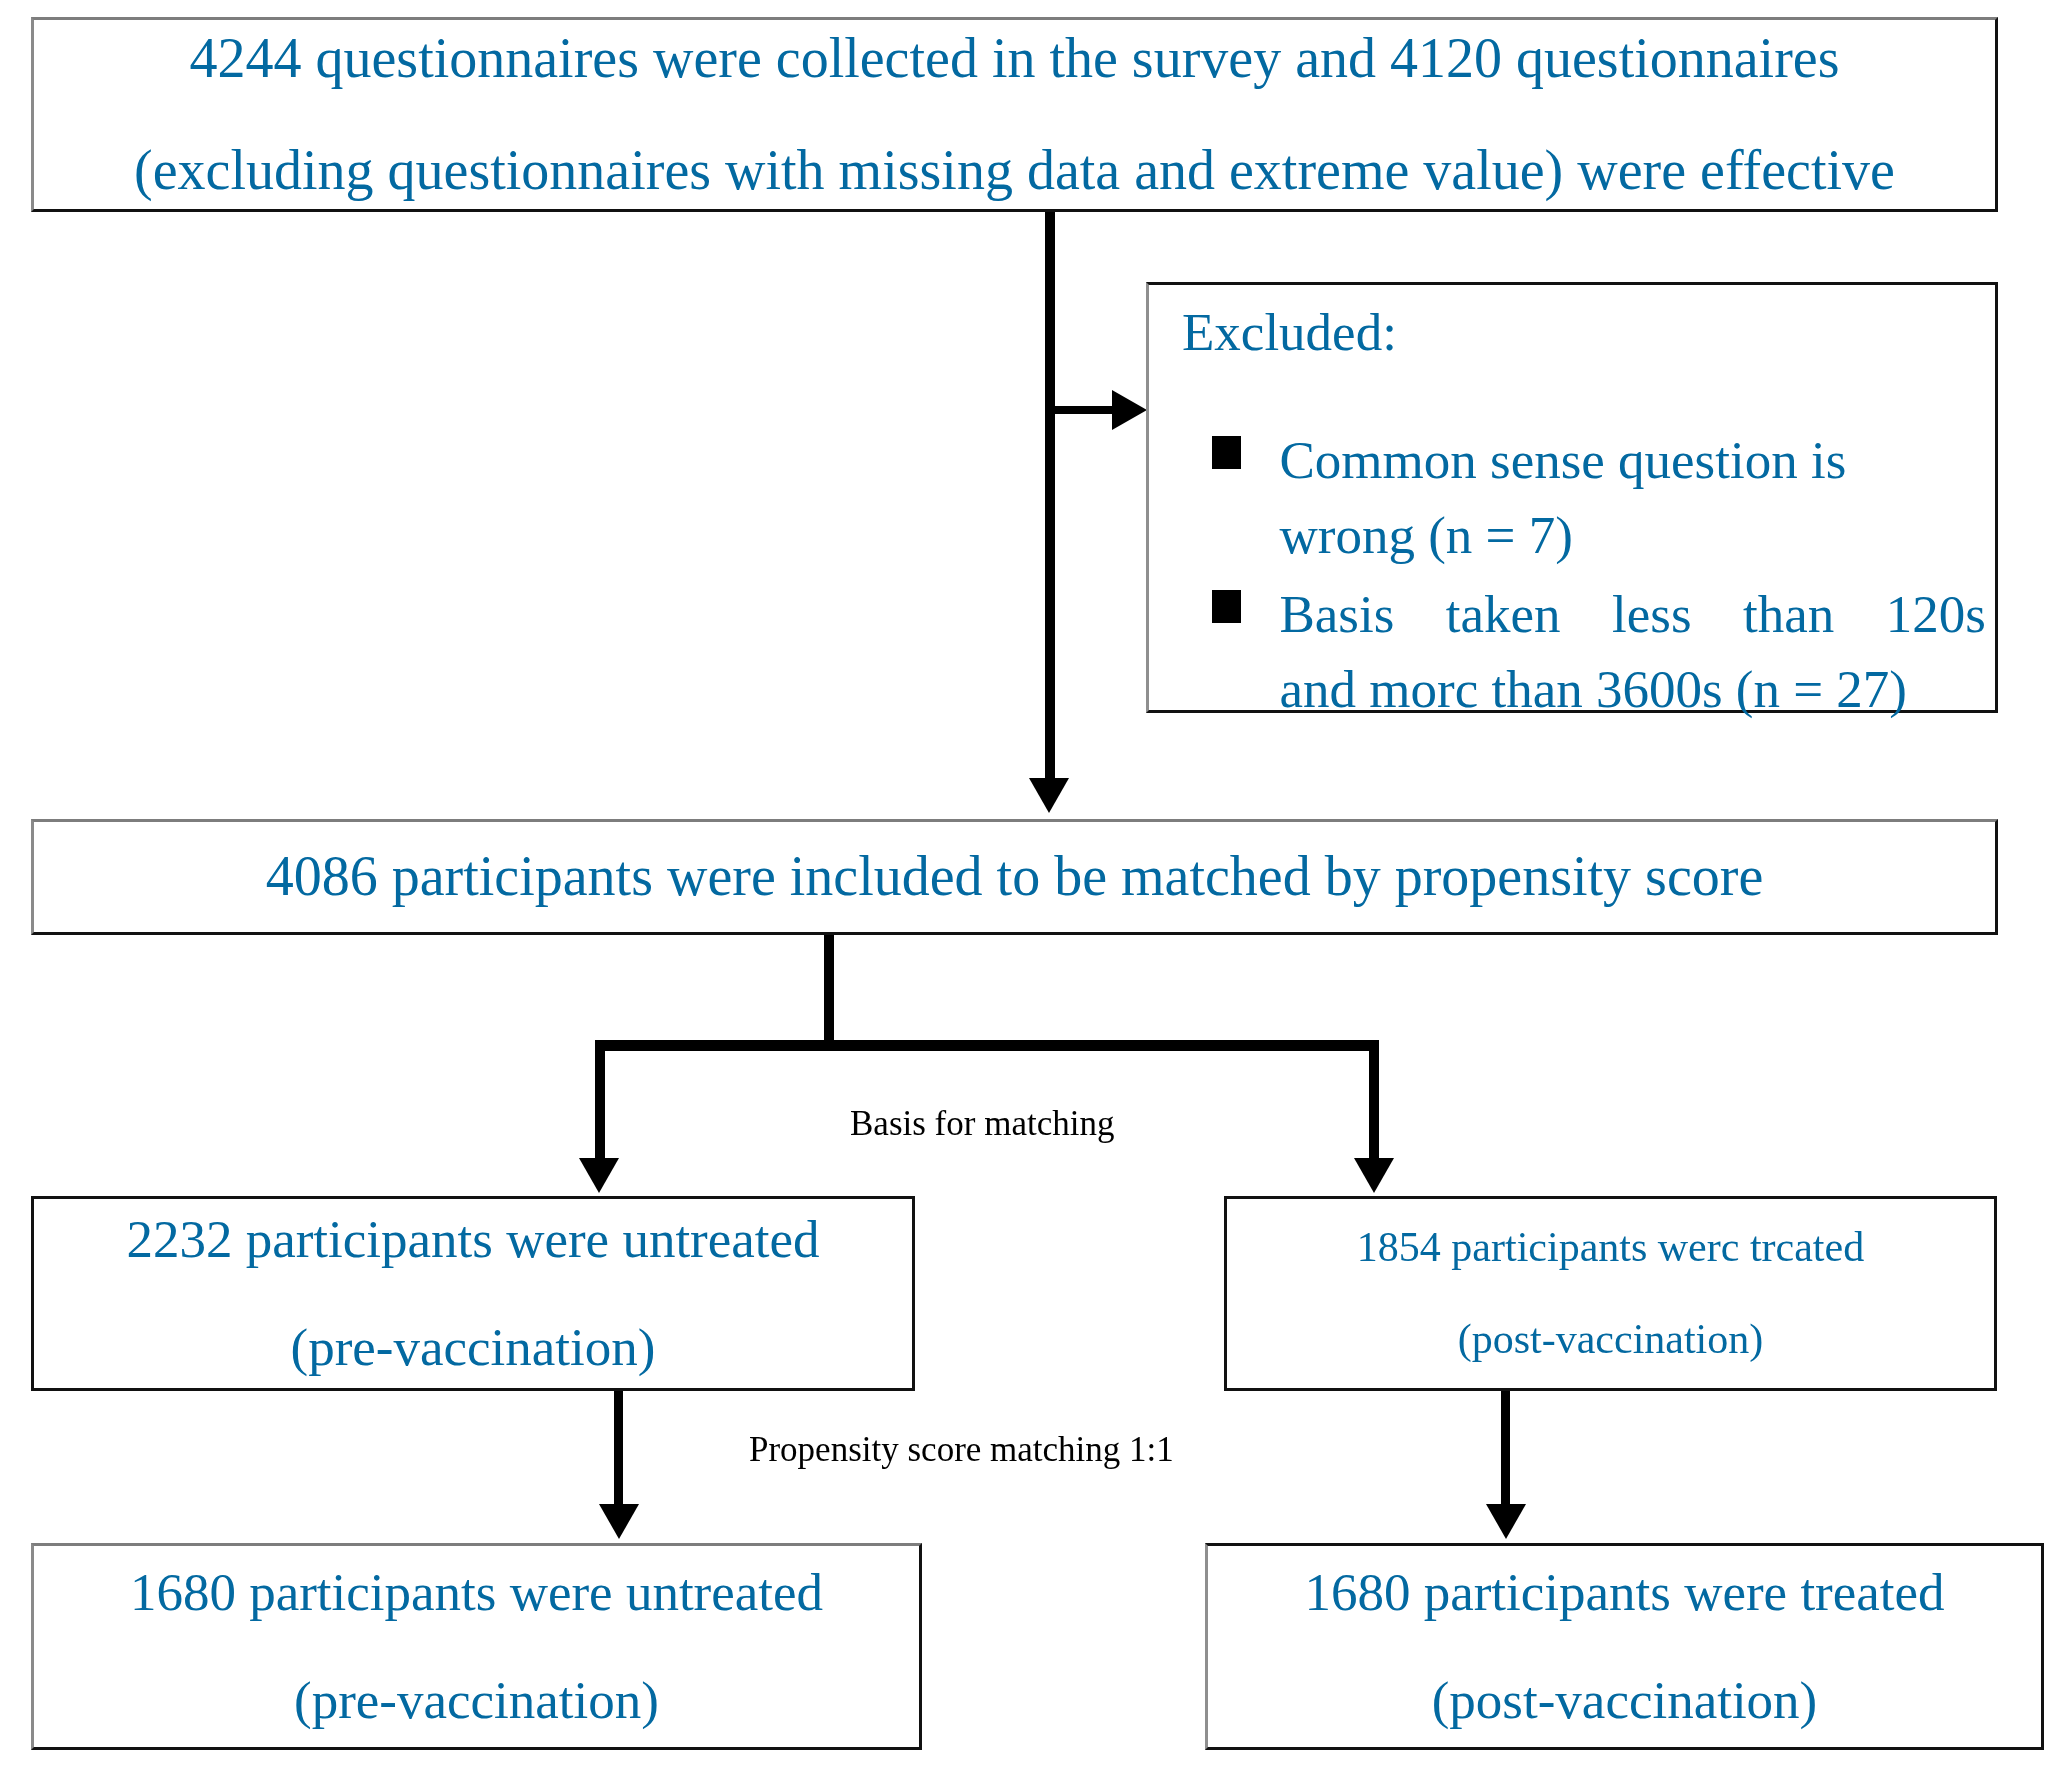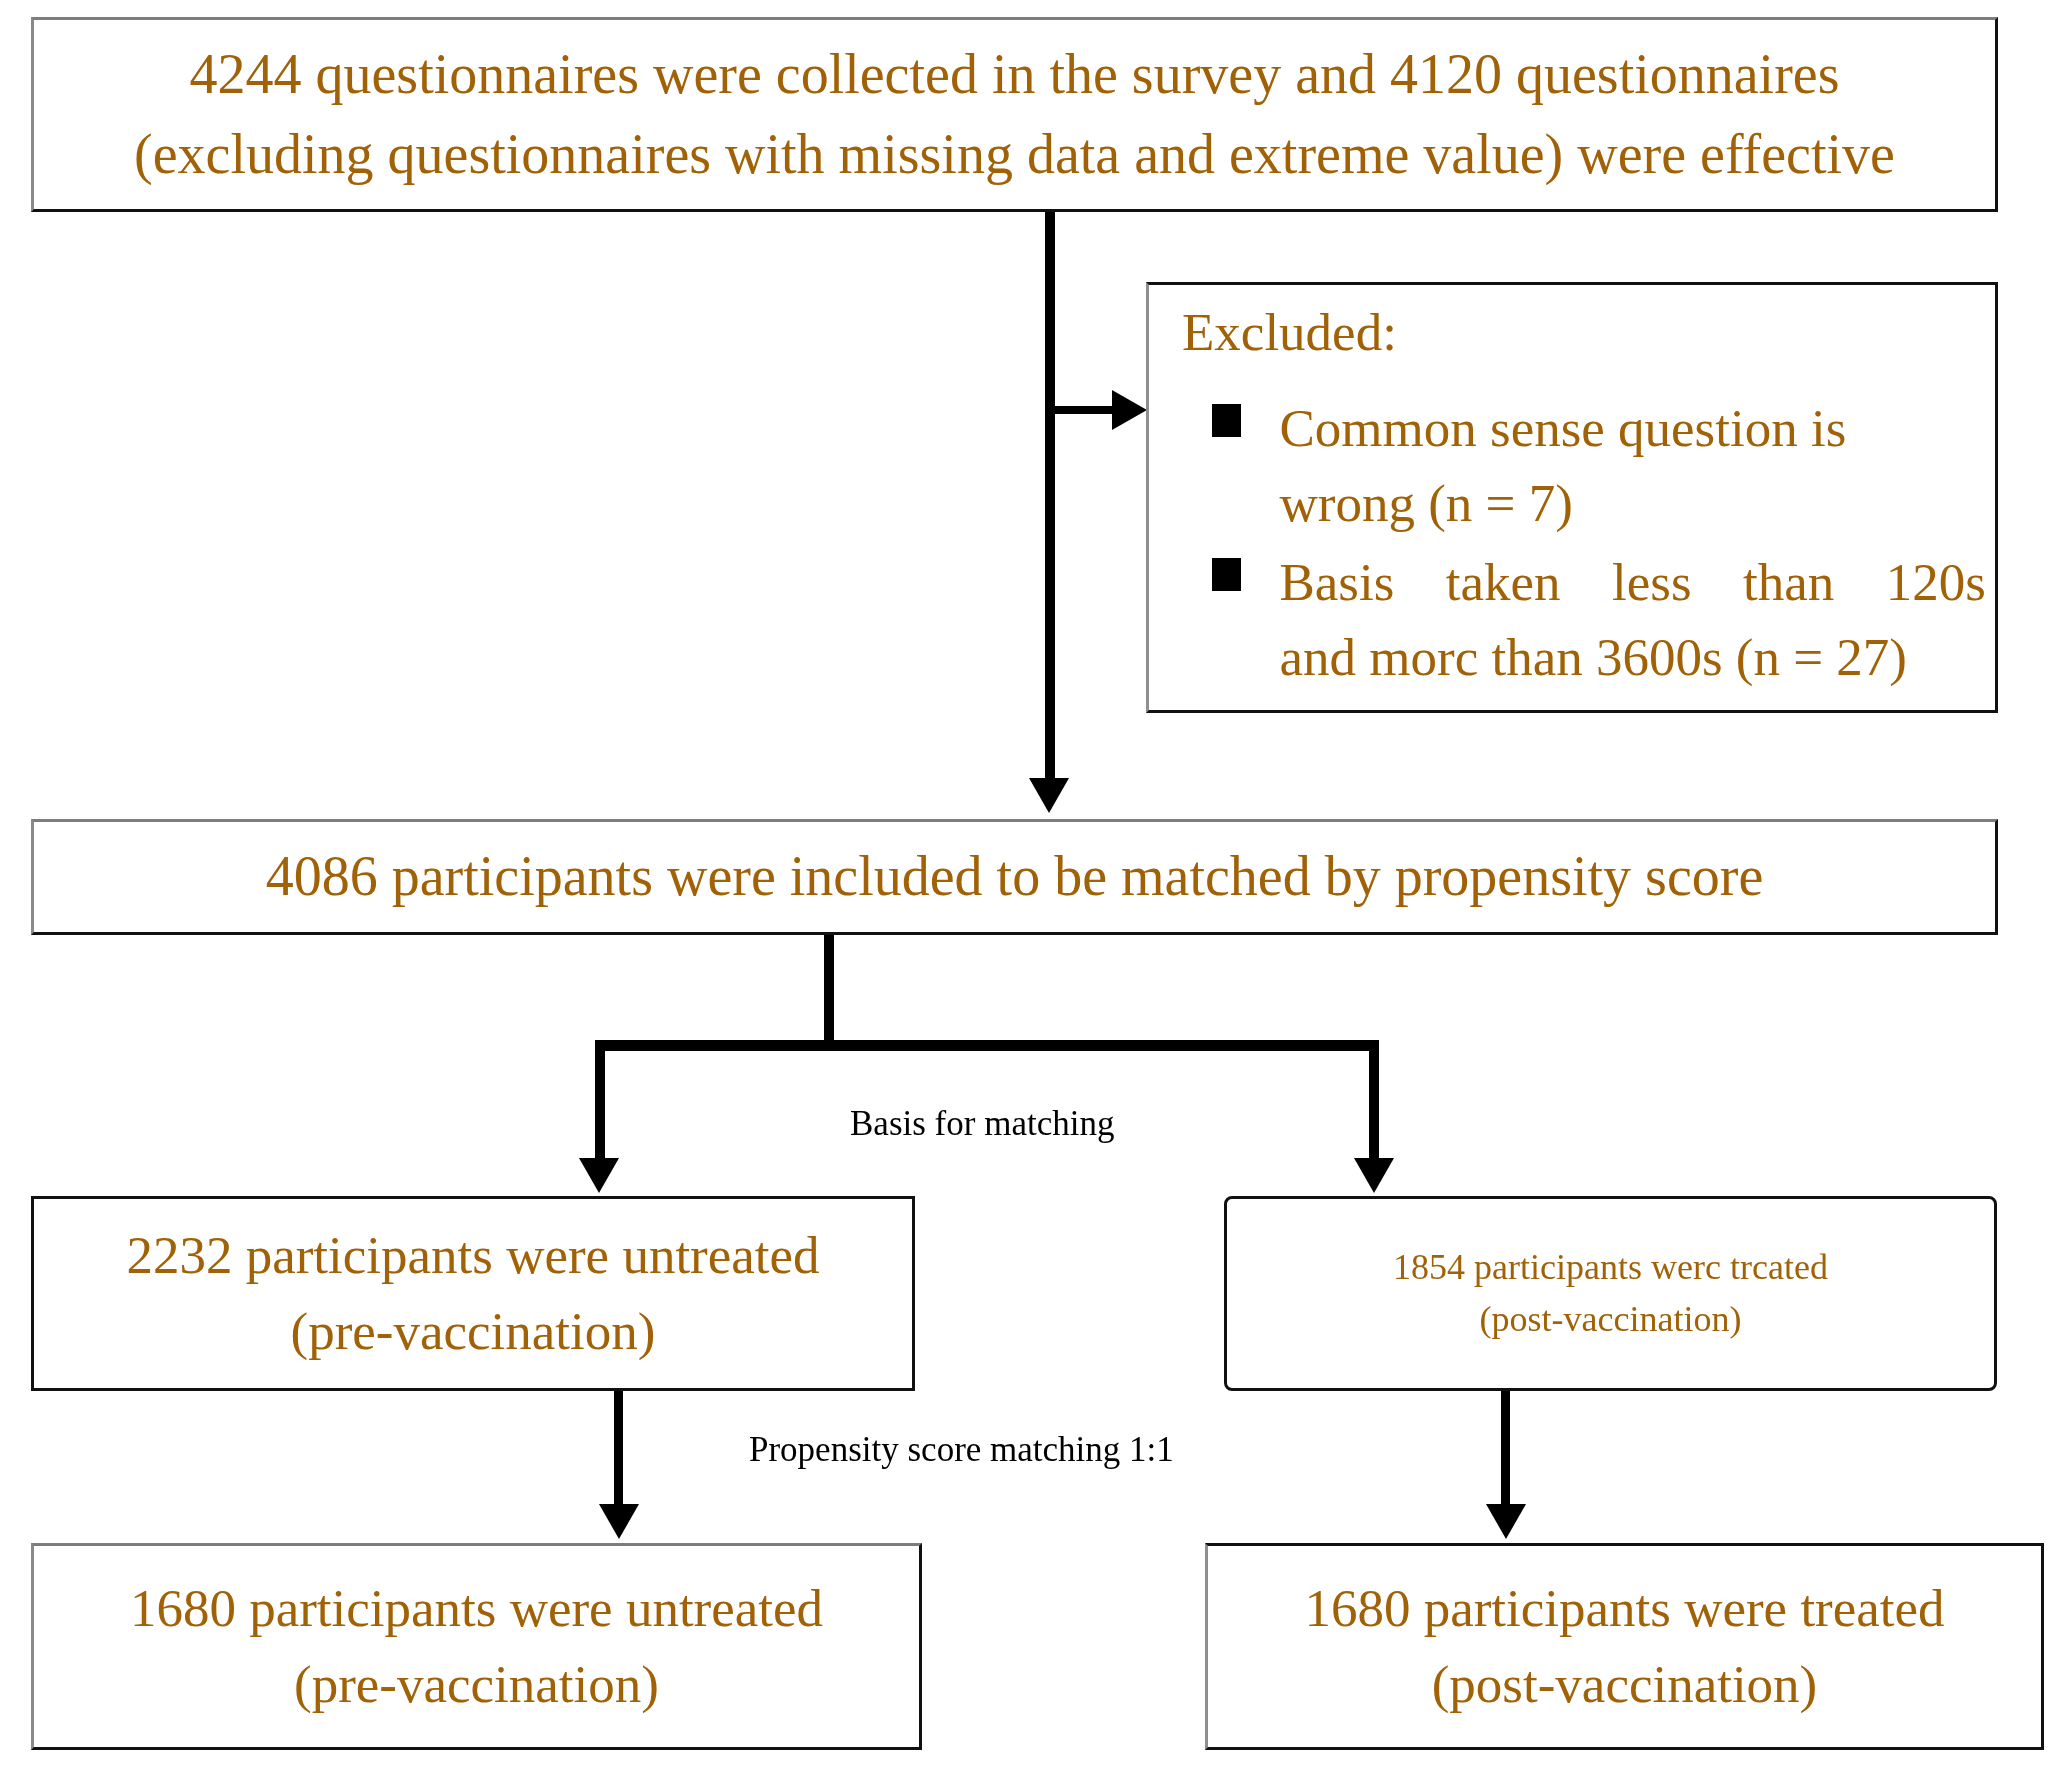--- a/index.html
+++ b/index.html
@@ -20,21 +20,22 @@
     position: absolute;
     box-sizing: border-box;
     background: #ffffff;
     border: 3.9px solid #111111;
     display: flex;
     flex-direction: column;
     align-items: center;
     justify-content: center;
     text-align: center;
     line-height: 1.42;
-    color: #a16207;
+    color: #0369a1;
+    gap: 32px;
   }
   .box.softedge {
     border-top-color: #7d7d7d;
     border-left-color: #8a8a8a;
   }
   .box.softedge2 {
     border-left-color: #8f8f8f;
   }
   .box-line { display: block; white-space: nowrap; }
 
@@ -56,23 +57,22 @@
     left: 31px; top: 819px; width: 1967px; height: 116px;
     font-size: 56px;
   }
   #box-untreated-pre {
     left: 31px; top: 1196px; width: 884px; height: 195px;
     font-size: 53px;
     padding: 0 31px;
   }
   #box-treated-post {
     left: 1224px; top: 1196px; width: 773px; height: 195px;
-    font-size: 36px;
+    font-size: 42px;
     padding: 0 13.5px;
-    border-radius: 8px;
   }
   #box-untreated-matched {
     left: 31px; top: 1543px; width: 891px; height: 207px;
     font-size: 53px;
     padding: 0 7px;
   }
   #box-treated-matched {
     left: 1205px; top: 1543px; width: 839px; height: 207px;
     font-size: 53px;
     padding: 0 13.5px;

